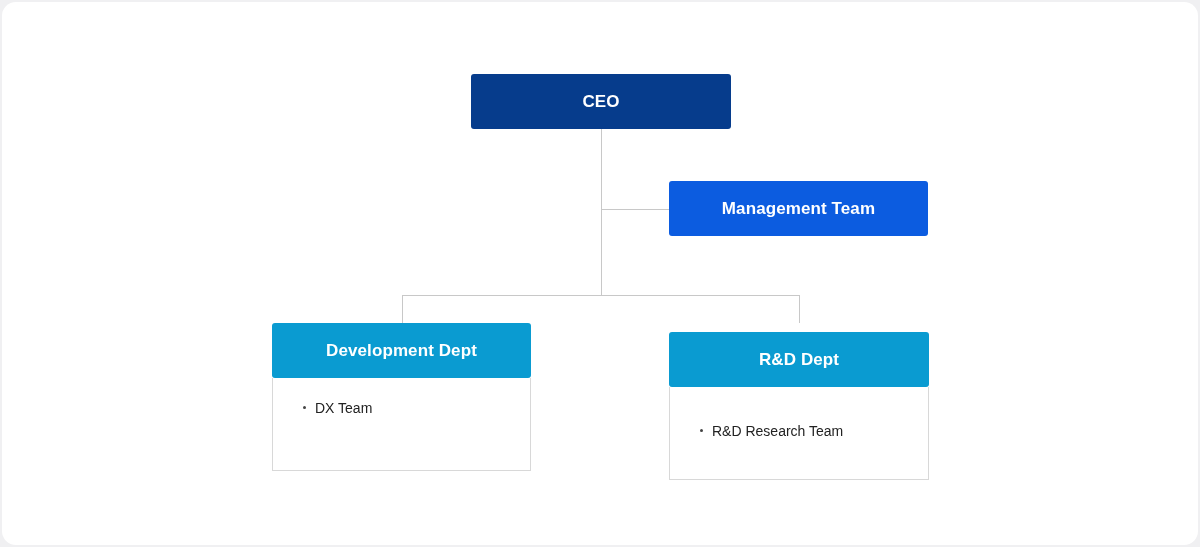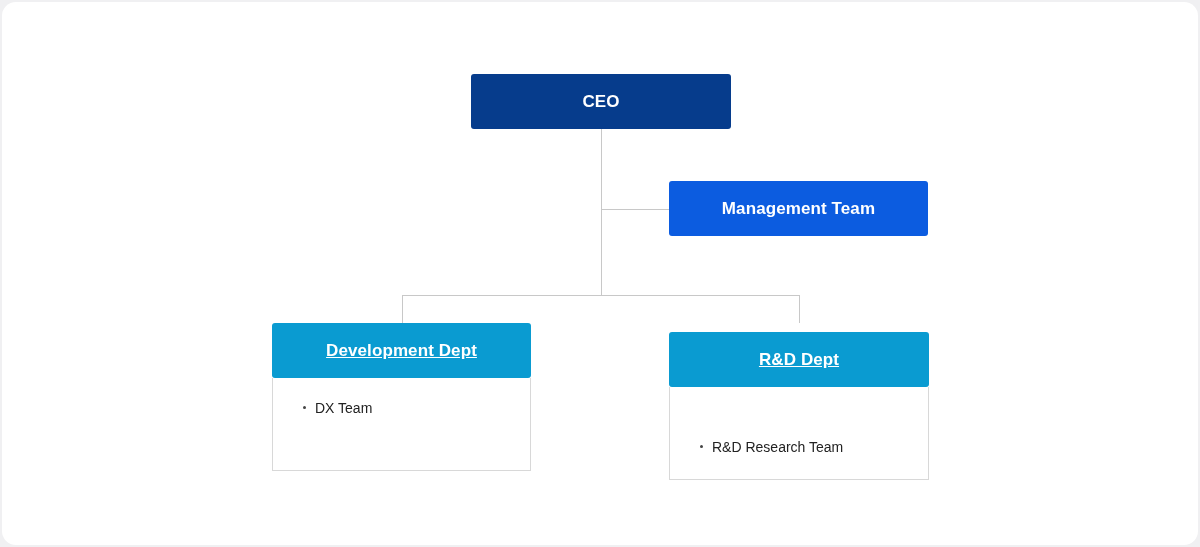--- a/index.html
+++ b/index.html
@@ -91,31 +91,31 @@
     left: 270px;
     top: 321px;
     width: 259px;
   }
   #node-rd {
     left: 667px;
     top: 330px;
     width: 260px;
   }
   #node-development .node-bar,
-  #node-rd .node-bar { background: #0a9bd1; text-decoration: underline; }
+  #node-rd .node-bar { background: #0a9bd1; }
 
   .member-panel {
     box-sizing: border-box;
     border: 1px solid #d8d8d8;
     border-top: none;
     background: #ffffff;
     padding: 22px 0 22px 30px;
     min-height: 93px;
   }
-  #node-rd .member-panel { padding-top: 52px; }
+  #node-rd .member-panel { padding-top: 36px; }
 
   .member-list {
     list-style: none;
     margin: 0;
     padding: 0;
   }
   .member-item {
     position: relative;
     padding-left: 12px;
     margin-bottom: 13px;

